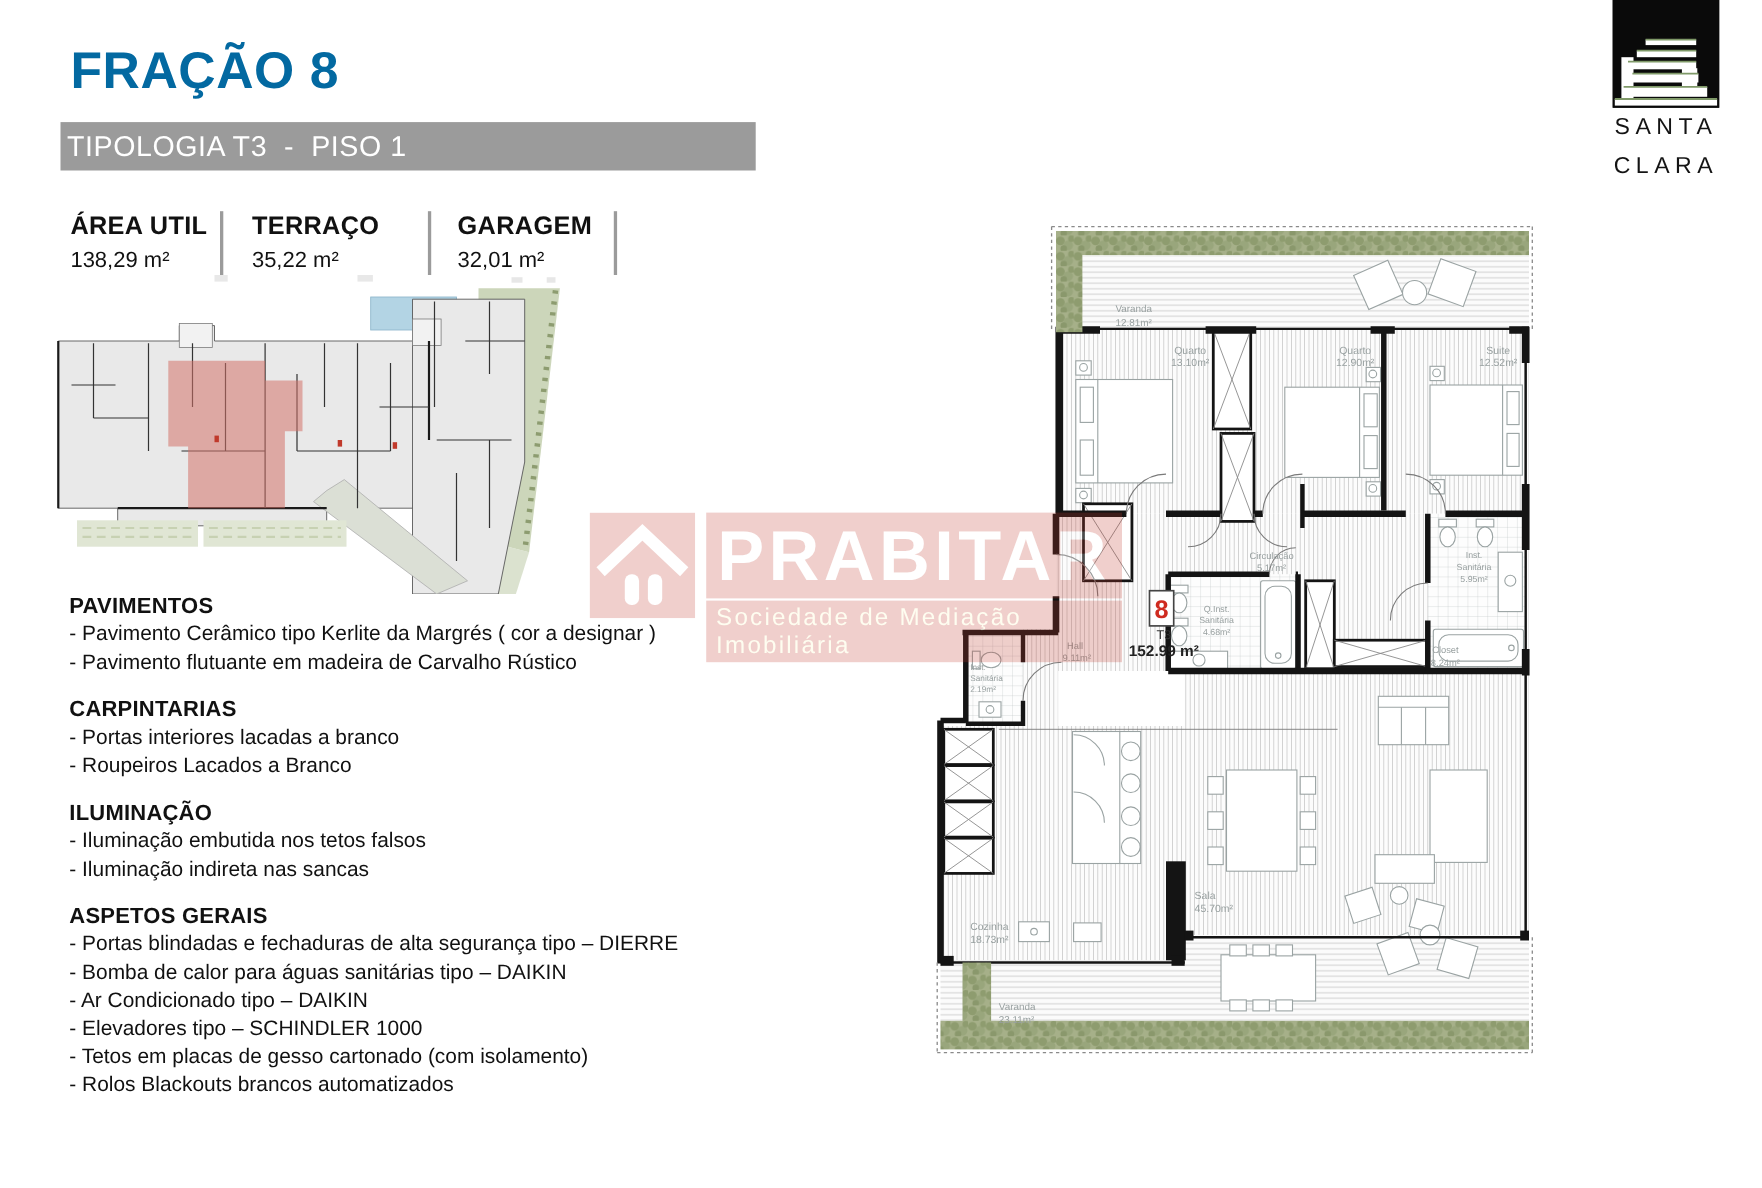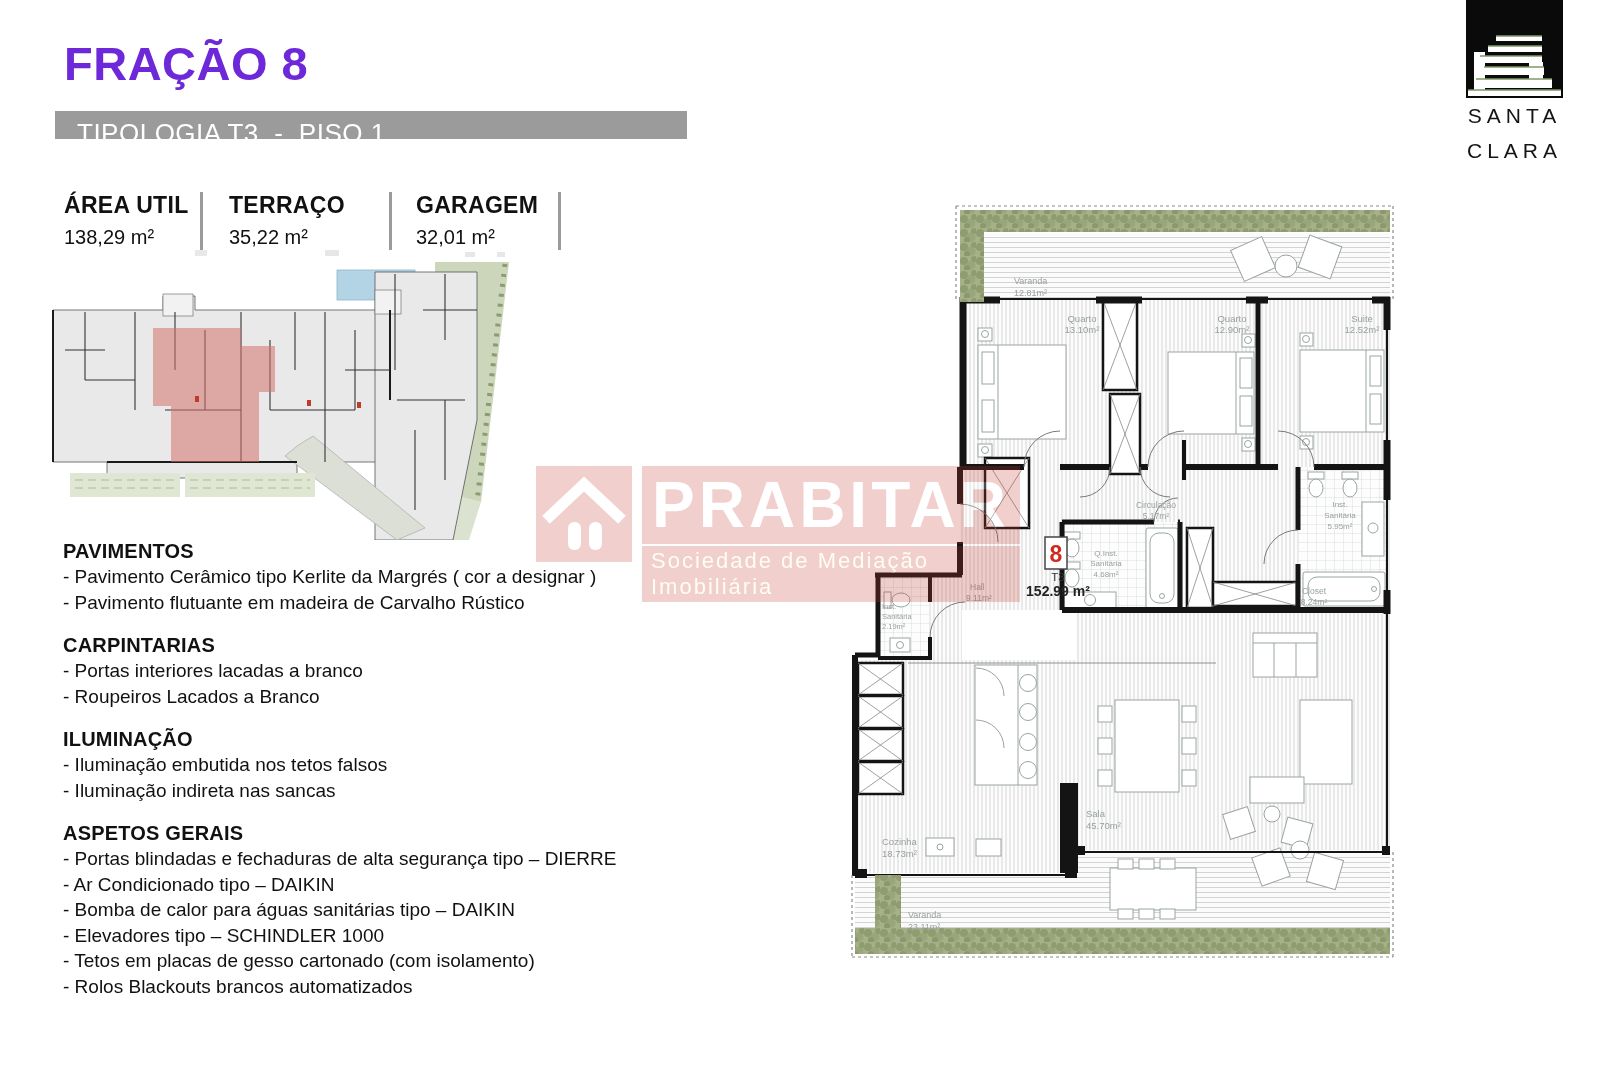--- a/index.html
+++ b/index.html
@@ -1,21 +1,21 @@
 <!DOCTYPE html>
 <html><head>
 <meta charset="utf-8">
 <style>
   html,body{margin:0;padding:0;background:#e8e8e8;}
   .page{position:relative;width:1602px;height:1080px;background:#fff;overflow:hidden;
         font-family:"Liberation Sans",sans-serif;color:#111;}
   
-  .title{position:absolute;left:64px;top:36px;font-size:47px;font-weight:bold;letter-spacing:.5px;color:#6d28d9;}
-  .type-bar{position:absolute;left:55px;top:111px;width:632px;height:28px;background:#9b9b9b;
-            color:#fff;font-size:26px;line-height:44px;padding-left:22px;box-sizing:border-box;
+  .title{position:absolute;left:64px;top:36px;font-size:47px;font-weight:bold;letter-spacing:.5px;color:#0369a1;}
+  .type-bar{position:absolute;left:55px;top:111px;width:632px;height:44px;background:#9b9b9b;
+            color:#fff;font-size:26px;line-height:44px;padding-left:6px;box-sizing:border-box;
             white-space:pre;letter-spacing:.5px;}
   .stats{position:absolute;left:64px;top:192px;display:flex;align-items:flex-start;}
   .stat{display:flex;flex-direction:column;}
   .stat .lbl{font-size:23px;font-weight:bold;letter-spacing:.3px;}
   .stat .val{font-size:20px;margin-top:7px;}
   .stat-div{width:3px;height:58px;background:#9b9b9b;margin:0 0 0 0;}
   .s1{width:136px;} .s2{width:160px;padding-left:26px;} .s3{width:128px;padding-left:24px;}
   .sdend{margin-left:14px;}
   
   .logo{position:absolute;left:1466px;top:0;width:97px;text-align:center;}
@@ -96,22 +96,22 @@
     <div class="spec-i">- Pavimento Cerâmico tipo Kerlite da Margrés ( cor a designar )</div>
     <div class="spec-i">- Pavimento flutuante em madeira de Carvalho Rústico</div>
     <div class="spec-h">CARPINTARIAS</div>
     <div class="spec-i">- Portas interiores lacadas a branco</div>
     <div class="spec-i">- Roupeiros Lacados a Branco</div>
     <div class="spec-h">ILUMINAÇÃO</div>
     <div class="spec-i">- Iluminação embutida nos tetos falsos</div>
     <div class="spec-i">- Iluminação indireta nas sancas</div>
     <div class="spec-h">ASPETOS GERAIS</div>
     <div class="spec-i">- Portas blindadas e fechaduras de alta segurança tipo – DIERRE</div>
+    <div class="spec-i">- Bomba de calor para águas sanitárias tipo – DAIKIN</div>
     <div class="spec-i">- Ar Condicionado tipo – DAIKIN</div>
-    <div class="spec-i">- Bomba de calor para águas sanitárias tipo – DAIKIN</div>
     <div class="spec-i">- Elevadores tipo – SCHINDLER 1000</div>
     <div class="spec-i">- Tetos em placas de gesso cartonado (com isolamento)</div>
     <div class="spec-i">- Rolos Blackouts brancos automatizados</div>
   </div>
 
   <div class="site-plan">
     <svg width="478" height="290" viewBox="0 0 478 290">
       <g opacity=".6" fill="#d8d8d8">
         <rect x="150" y="0" width="12" height="6"></rect>
           <rect x="280" y="0" width="14" height="6"></rect>

